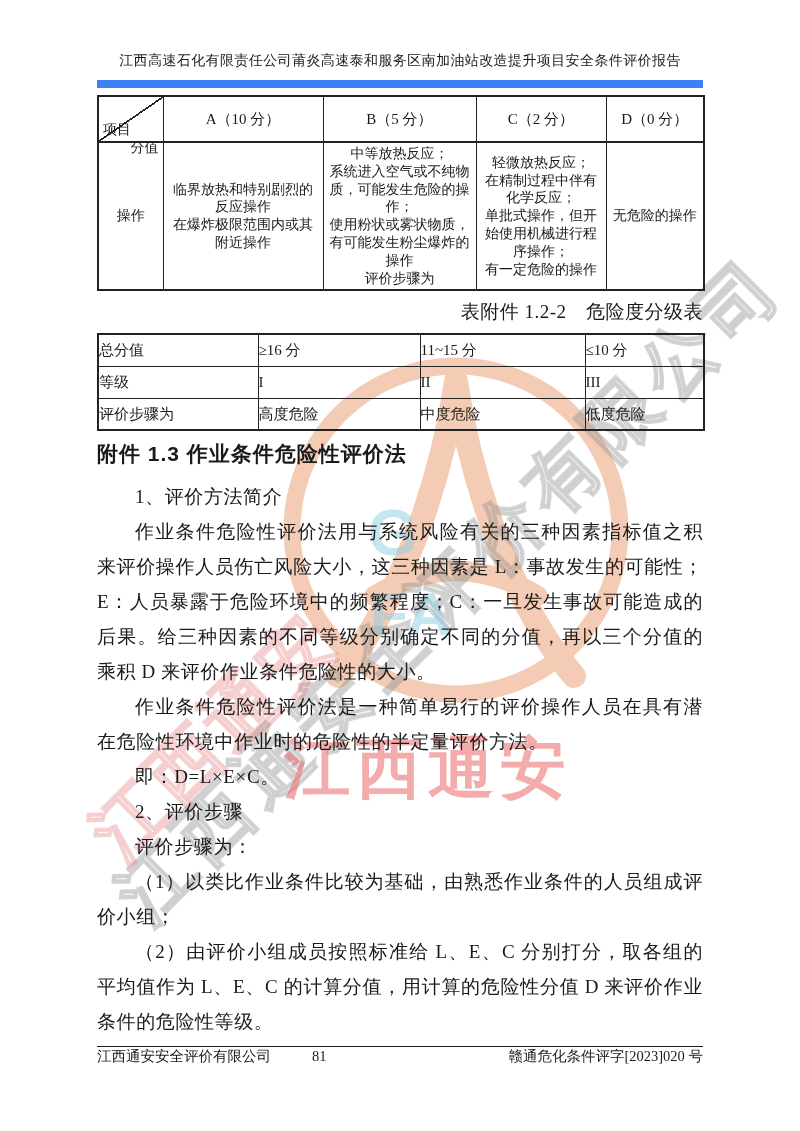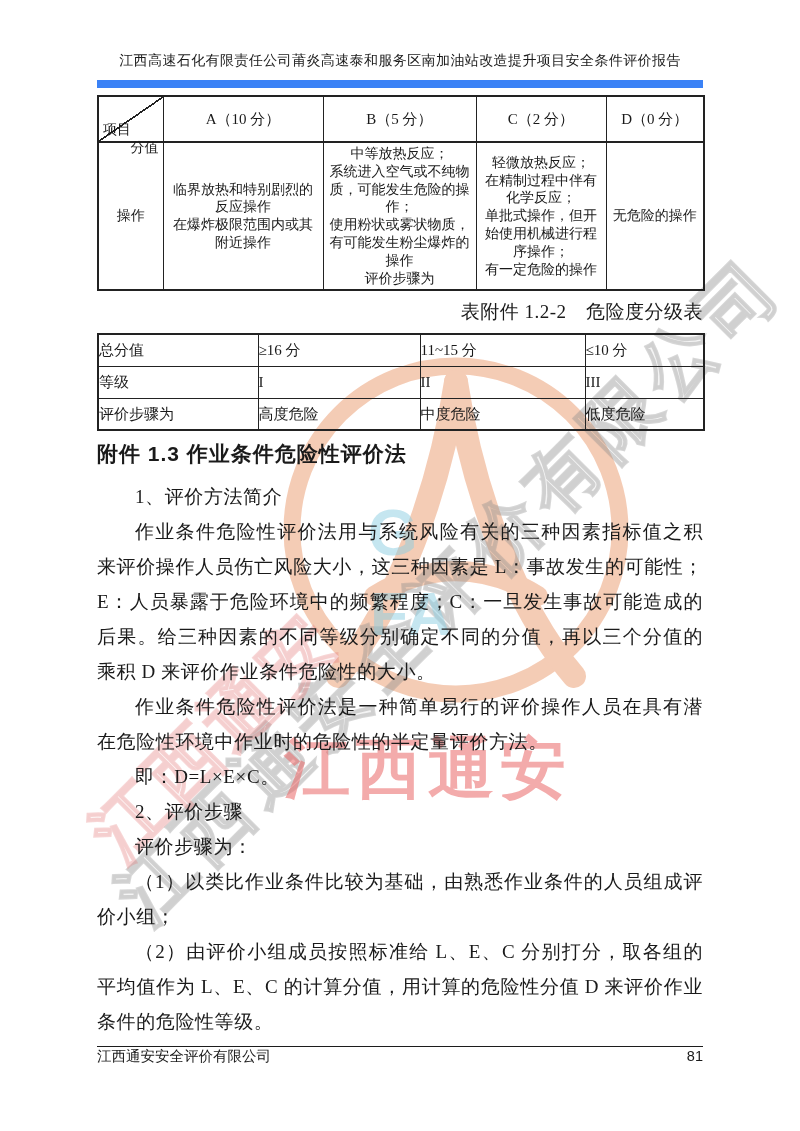--- a/index.html
+++ b/index.html
@@ -81,21 +81,21 @@
     font-weight: bold; font-size: 21px; letter-spacing: 1px;
     margin-top: 8px; margin-bottom: 10px; line-height: 30px;
   }
   
   .doc-footer {
     position: absolute; z-index: 1; left: 97px; right: 97px; top: 1046px;
     border-top: 1.5px solid #1c1c1c; 
     display: flex; align-items: baseline; font-size: 14.5px;
   }
   .doc-footer .f-left { flex: 1.1; text-align: left; }
-  .doc-footer .f-center { flex: 0.9; text-align: right; font-family: Liberation Sans, sans-serif; }
+  .doc-footer .f-center { flex: 0.9; text-align: left; font-family: Liberation Serif, serif; }
   .doc-footer .f-right { flex: 1.1; text-align: right; }
 </style>
 </head>
 <body>
 
 <div class="page">
 
   <div class="wm-layer">
     <svg class="wm-logo" width="372" height="384" viewBox="0 0 372 384">
       <circle cx="186" cy="192" r="164" fill="none" stroke="#eb9a6e" stroke-width="17"></circle>
@@ -192,15 +192,16 @@
     <p class="body-text indent">即：D=L×E×C。</p>
     <p class="body-text indent">2、评价步骤</p>
     <p class="body-text indent">评价步骤为：</p>
     <p class="body-text indent">（1）以类比作业条件比较为基础，由熟悉作业条件的人员组成评价小组；</p>
     <p class="body-text indent">（2）由评价小组成员按照标准给 L、E、C 分别打分，取各组的平均值作为 L、E、C 的计算分值，用计算的危险性分值 D 来评价作业条件的危险性等级。</p>
   </div>
 
   <div class="doc-footer">
     <span class="f-left">江西通安安全评价有限公司</span>
     <span class="f-center">81</span>
+    <span class="f-right">赣通危化条件评字[2023]020 号</span>
   </div>
 
 </div>
 
 </body></html>

